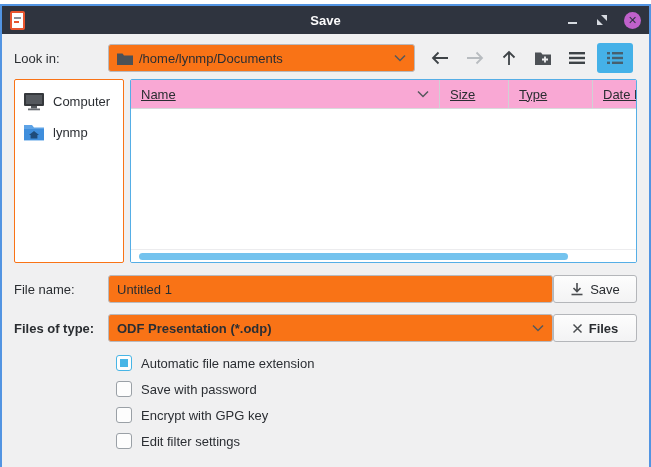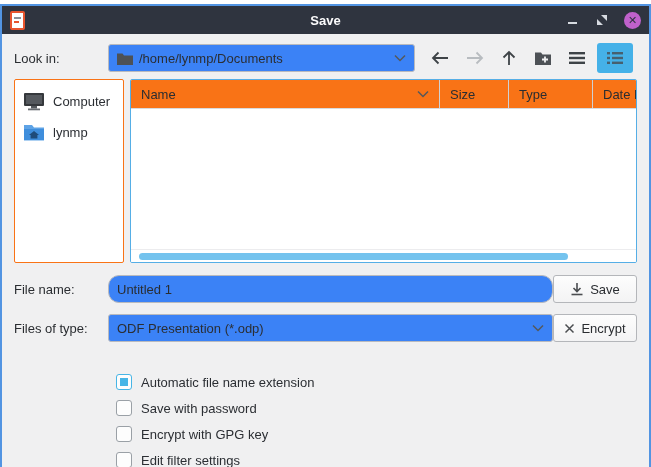--- a/index.html
+++ b/index.html
@@ -34,61 +34,61 @@
     font-size: 11px; font-weight: bold; display:flex; align-items:center; justify-content:center; line-height: 1; }
 
   
   .dialog-body { flex: 1; padding: 9px 12px 6px 12px; display: flex; flex-direction: column; }
 
   .form-row { display: grid; grid-template-columns: 94px 1fr 84px; column-gap: 0; align-items: center; height: 28px; }
   .row-lookin { display: grid; grid-template-columns: 94px 307px 1fr; align-items: center; height: 28px; margin-bottom: 8px; }
   .lbl { color: #2a2d31; }
 
   .combo, .text-input {
-    height: 28px; background: #3b82f6; border: 1px solid #b9babe; border-radius: 3px;
+    height: 28px; background: #f97316; border: 1px solid #b9babe; border-radius: 3px;
     display: flex; align-items: center; padding: 0 8px; width: 100%;
   }
   .combo { cursor: pointer; }
   .combo .combo-text { flex: 1; padding-left: 6px; white-space: nowrap; overflow: hidden; }
   .combo .chev { flex: 0 0 auto; }
-  .text-input { font-family: inherit; font-size: 13px; color: #2a2d31; padding: 0 8px; border-radius: 11px; }
+  .text-input { font-family: inherit; font-size: 13px; color: #2a2d31; padding: 0 8px; }
   input.text-input { outline: none; }
 
   
   .nav-toolbar { display: flex; align-items: center; justify-content: space-evenly; padding-left: 6px; }
   .tool-btn { width: 30px; height: 28px; display: flex; align-items: center; justify-content: center; cursor: pointer; border-radius: 3px; }
   .tool-btn.active { background: #45b1e8; width: 36px; height: 30px; }
 
   
   .main-area { display: flex; height: 184px; margin-bottom: 12px; }
   .sidebar {
     width: 110px; flex: 0 0 110px; background: #fff; border: 1px solid #f97316; border-radius: 2px;
     margin-right: 6px; padding: 6px 0; overflow: hidden;
   }
   .side-item { display: flex; align-items: center; gap: 8px; padding: 6px 8px; cursor: pointer; }
   .side-item span { white-space: nowrap; }
 
   .file-list { flex: 1; border: 1px solid #55aee6; border-radius: 2px; background: #fff; display: flex; flex-direction: column; overflow: hidden; }
-  .list-header { display: grid; grid-template-columns: 309px 69px 84px 1fr; background: #f97316; border-bottom: 1px solid #d8dadc; flex: 0 0 29px; }
+  .list-header { display: grid; grid-template-columns: 309px 69px 84px 1fr; background: #f9a8d4; border-bottom: 1px solid #d8dadc; flex: 0 0 29px; text-decoration: underline; }
   .hcell { display: flex; align-items: center; padding: 0 10px; border-right: 1px solid #cfd1d4; overflow: hidden; white-space: nowrap; cursor: pointer; color: #2a2d31; }
   .hcell:last-child { border-right: none; }
   .hcell .sort { margin-left: auto; }
   .list-viewport { flex: 1; background: #fff; }
   .hscroll { flex: 0 0 13px; border-top: 1px solid #ececee; display: flex; align-items: center; background: #fff; }
   .hthumb { height: 7px; width: 85%; margin-left: 8px; background: #74c3ee; border-radius: 4px; cursor: grab; }
 
   
   .push-btn {
     height: 28px; background: linear-gradient(#fdfdfd,#f3f3f4); border: 1px solid #b4b6ba; border-radius: 3px;
     display: flex; align-items: center; justify-content: center; gap: 6px; cursor: pointer;
     font-size: 13px; color: #2a2d31; width: 84px;
   }
 
   .row-filename { margin-bottom: 11px; }
-  .row-filetype { margin-bottom: 27px; }
+  .row-filetype { margin-bottom: 8px; font-weight: bold; }
 
   
   .checks { margin-left: 102px; display: flex; flex-direction: column; }
   .check-row { display: flex; align-items: center; height: 26px; gap: 9px; }
   .cb { width: 16px; height: 16px; background: #fdfdfd; border: 1px solid #9aa0a6; border-radius: 3px;
         display: flex; align-items: center; justify-content: center; cursor: pointer; flex: 0 0 16px; }
   .cb .cb-in { width: 8px; height: 8px; background: transparent; }
   .cb.on { border-color: #47b5e6; }
   .cb.on .cb-in { background: #47b5e6; }
 
@@ -236,21 +236,21 @@
       <div class="combo">
         <span class="combo-text" style="padding-left:0">ODF Presentation (*.odp)</span>
         <svg class="chev" width="12" height="8" viewBox="0 0 12 8">
           <polyline points="1,1.5 6,6.5 11,1.5" fill="none" stroke="#55585c" stroke-width="1.5"></polyline>
         </svg>
       </div>
       <div class="push-btn">
         <svg width="11" height="11" viewBox="0 0 11 11">
           <path d="M1.5 1.5 L9.5 9.5 M9.5 1.5 L1.5 9.5" stroke="#4a4d50" stroke-width="1.5"></path>
         </svg>
-        <span>Encrypt</span>
+        <span>Files</span>
       </div>
     </div>
 
     <div class="checks">
       <div class="check-row">
         <span class="cb on">
             <span class="cb-in"></span>
           </span>
         <span>Automatic file name extension</span>
       </div>

